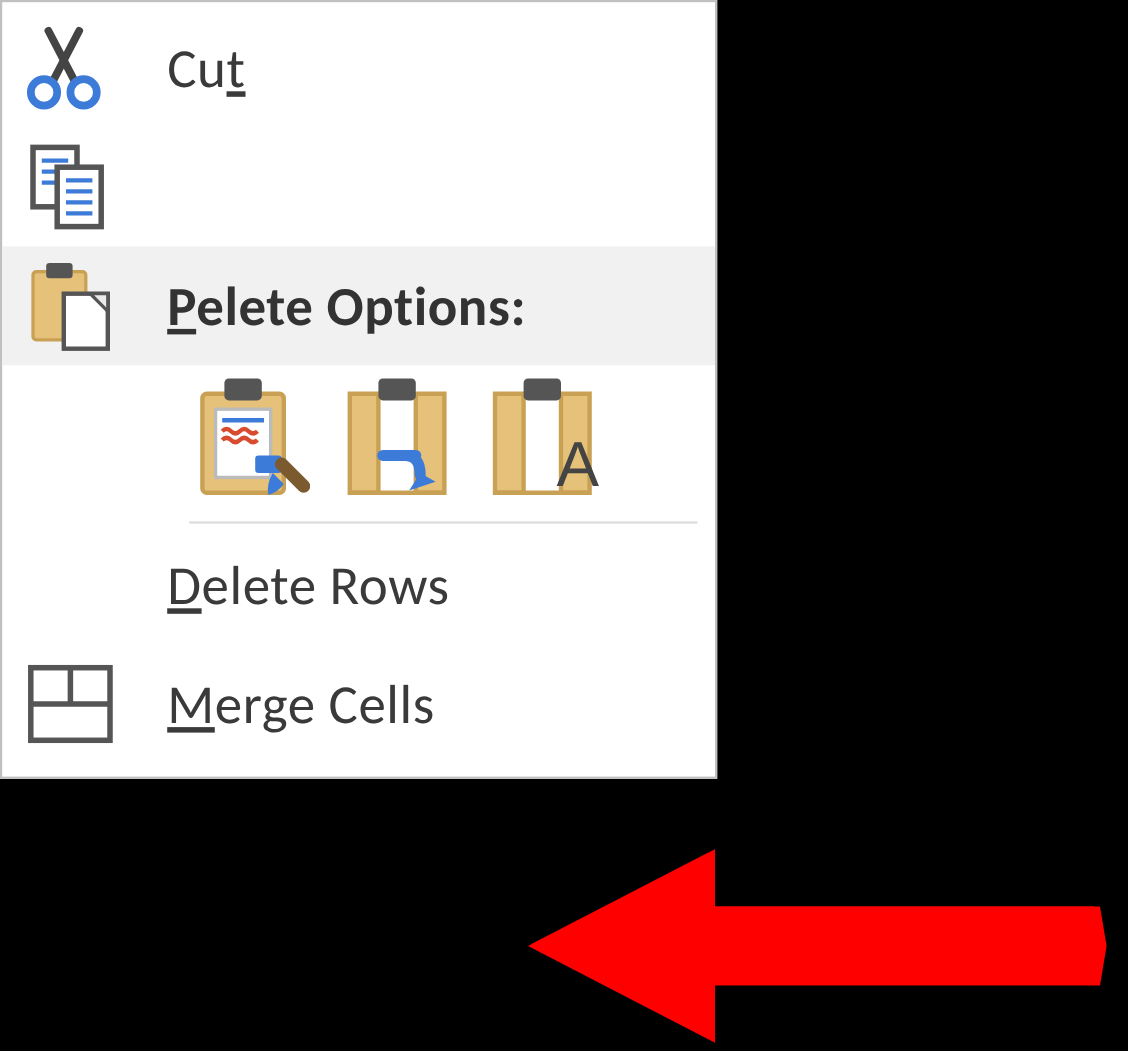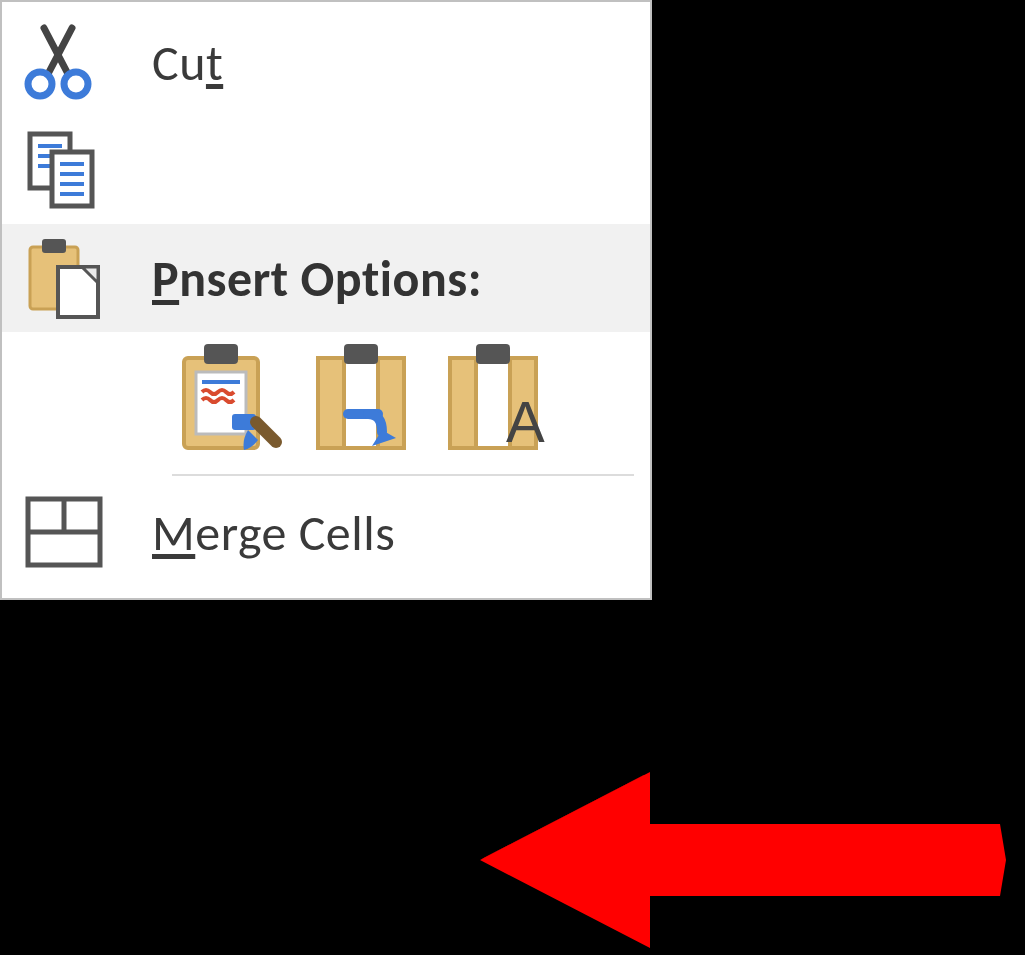--- a/index.html
+++ b/index.html
@@ -119,21 +119,21 @@
   <div class="row paste-header">
     <div class="icon-slot">
       <svg class="icon" width="80" height="86" viewBox="0 0 80 86">
         <rect x="6" y="12" width="48" height="62" rx="3" fill="#e6c179" stroke="#c9a155" stroke-width="3"></rect>
         <rect x="18" y="4" width="24" height="14" rx="3" fill="#555"></rect>
         <rect x="34" y="32" width="40" height="50" fill="#fff" stroke="#555" stroke-width="4"></rect>
         <polygon points="74,32 74,48 58,32" fill="#eaeaea" stroke="#555" stroke-width="3"></polygon>
       </svg>
     </div>
     <div class="label bold">
-      <span></span><span class="mnemonic">P</span><span>nsert Options:</span>
+      <span></span><span class="mnemonic">P</span><span>elete Options:</span>
     </div>
   </div>
 
   <div class="paste-options-row">
 
     <span>
       <svg class="icon" width="110" height="120" viewBox="0 0 110 120">
         <rect x="12" y="20" width="74" height="90" rx="4" fill="#e6c179" stroke="#c9a155" stroke-width="4"></rect>
         <rect x="32" y="6" width="34" height="20" rx="4" fill="#555"></rect>
         <rect x="24" y="34" width="50" height="62" fill="#fff" stroke="#bbb" stroke-width="3"></rect>
@@ -167,20 +167,26 @@
         <path d="M14 110 h86" fill="none" stroke="#c9a155" stroke-width="4"></path>
         <rect x="40" y="6" width="34" height="20" rx="4" fill="#555"></rect>
         <text x="70" y="104" font-family="Segoe UI, Arial" font-size="58" fill="#444" font-weight="500">A</text>
       </svg>
     </span>
   </div>
 
   <hr class="paste-separator">
 
 
+  <div class="row">
+    <div class="icon-slot"></div>
+    <div class="label">
+      <span></span><span class="mnemonic">D</span><span>elete Rows</span>
+    </div>
+  </div>
 
   <div class="row">
     <div class="icon-slot">
       <svg class="icon" width="80" height="74" viewBox="0 0 80 74">
         <rect x="4" y="4" width="72" height="66" fill="none" stroke="#555" stroke-width="5"></rect>
         <line x1="4" y1="37" x2="76" y2="37" stroke="#555" stroke-width="5"></line>
         <line x1="40" y1="4" x2="40" y2="37" stroke="#555" stroke-width="5"></line>
       </svg>
     </div>
     <div class="label">

